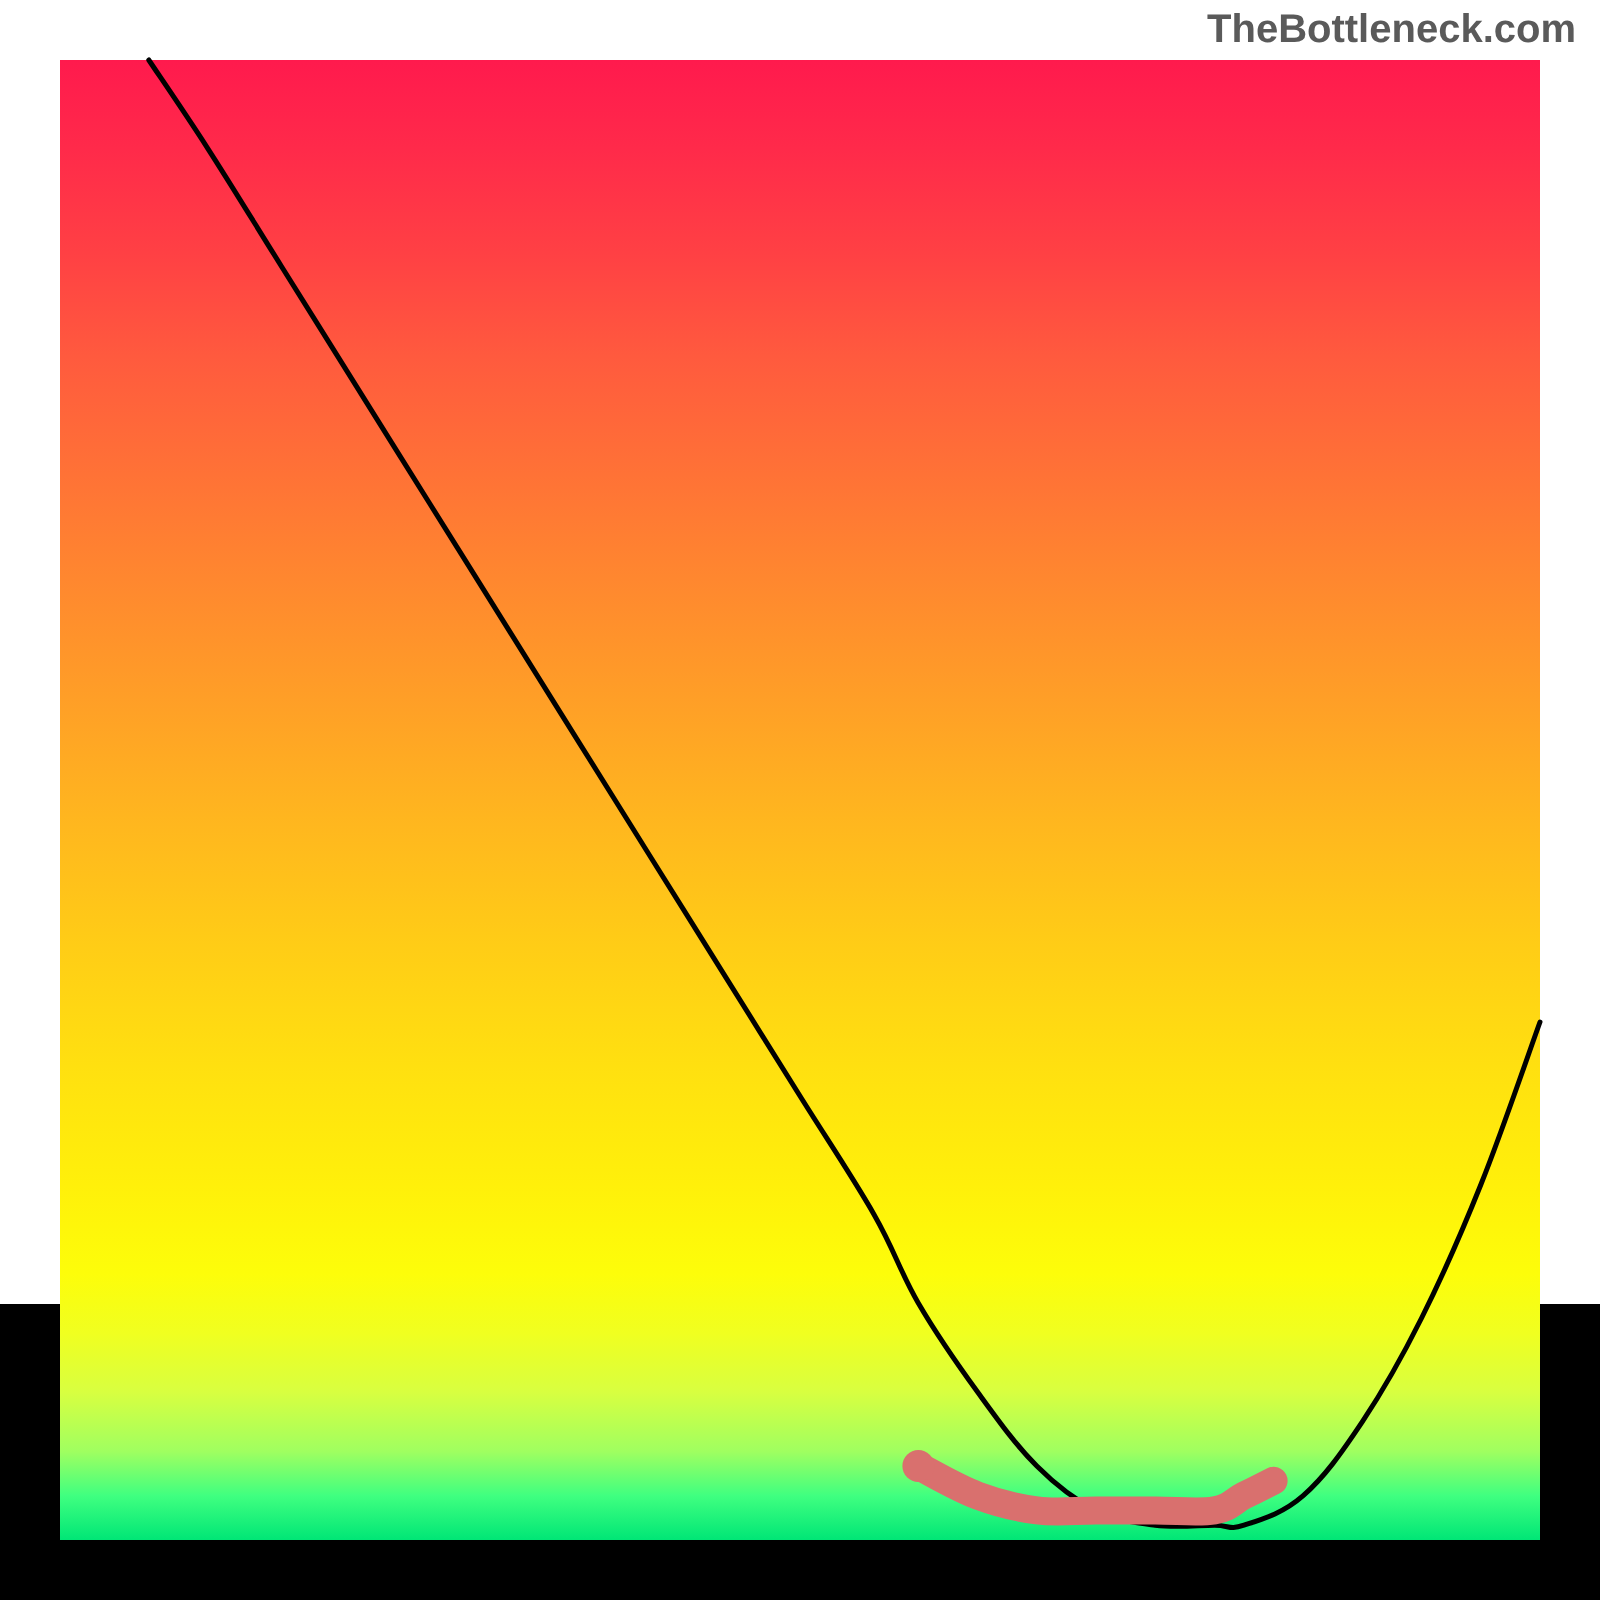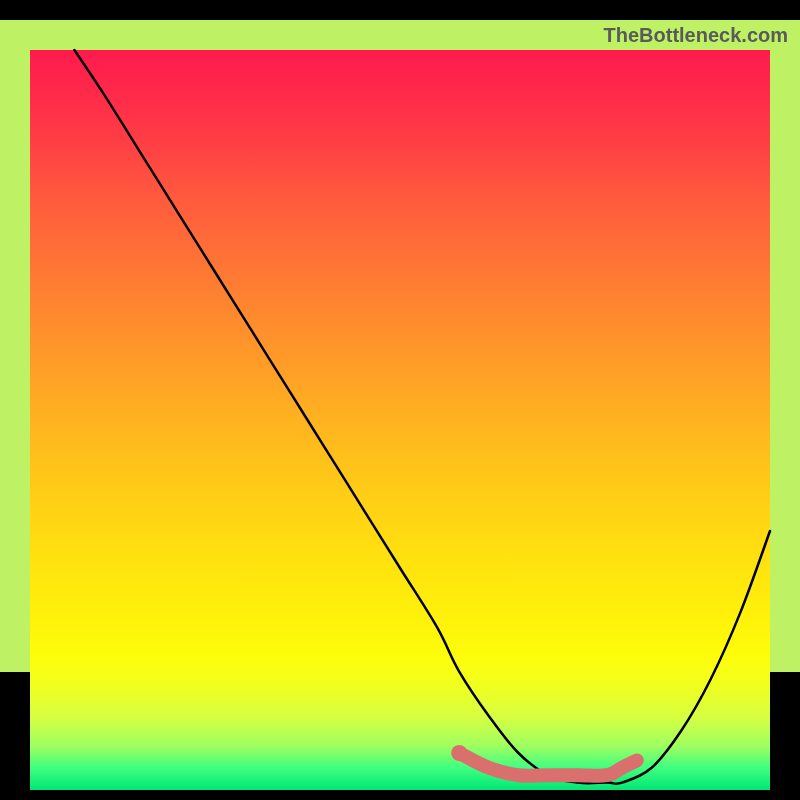--- a/index.html
+++ b/index.html
@@ -8,22 +8,21 @@
     background: #000;
     width: 800px;
     height: 800px;
     overflow: hidden;
     font-family: Arial, sans-serif;
   }
   .container {
     position: relative;
     width: 800px;
     height: 652px;
-    background: #bef264;
-    margin-top: 20px;
+    background: #ffffff;
   }
   .watermark {
     position: absolute;
     top: 4px;
     right: 12px;
     color: #5a5a5a;
     font-size: 20px;
     font-weight: bold;
     z-index: 10;
   }

